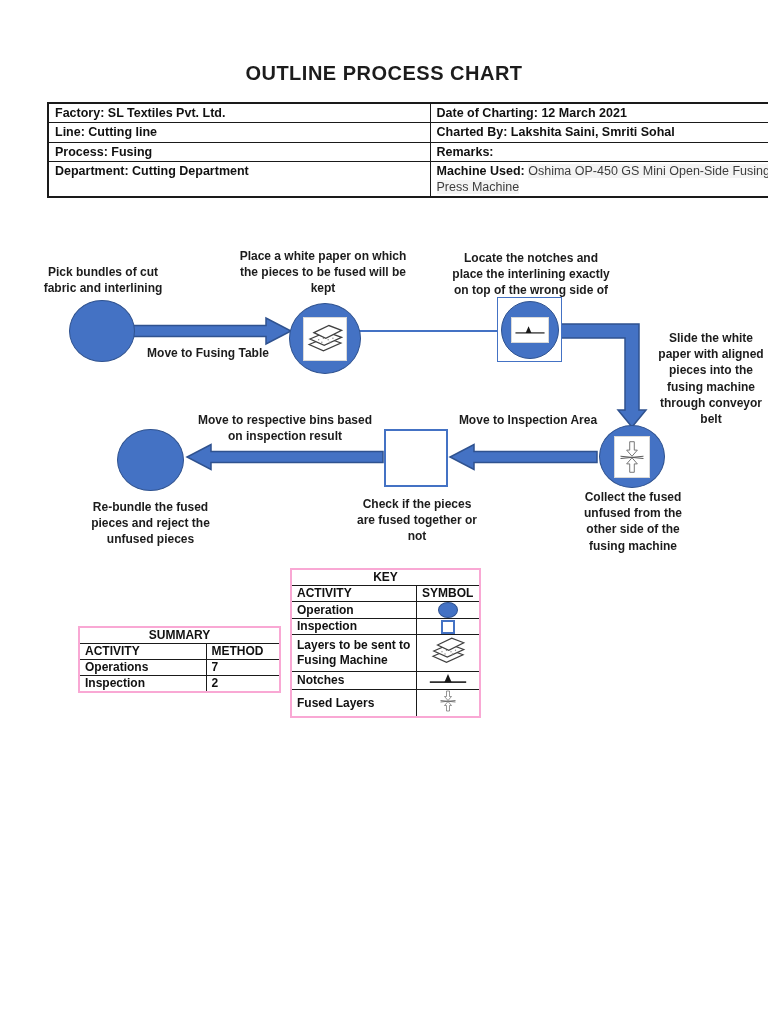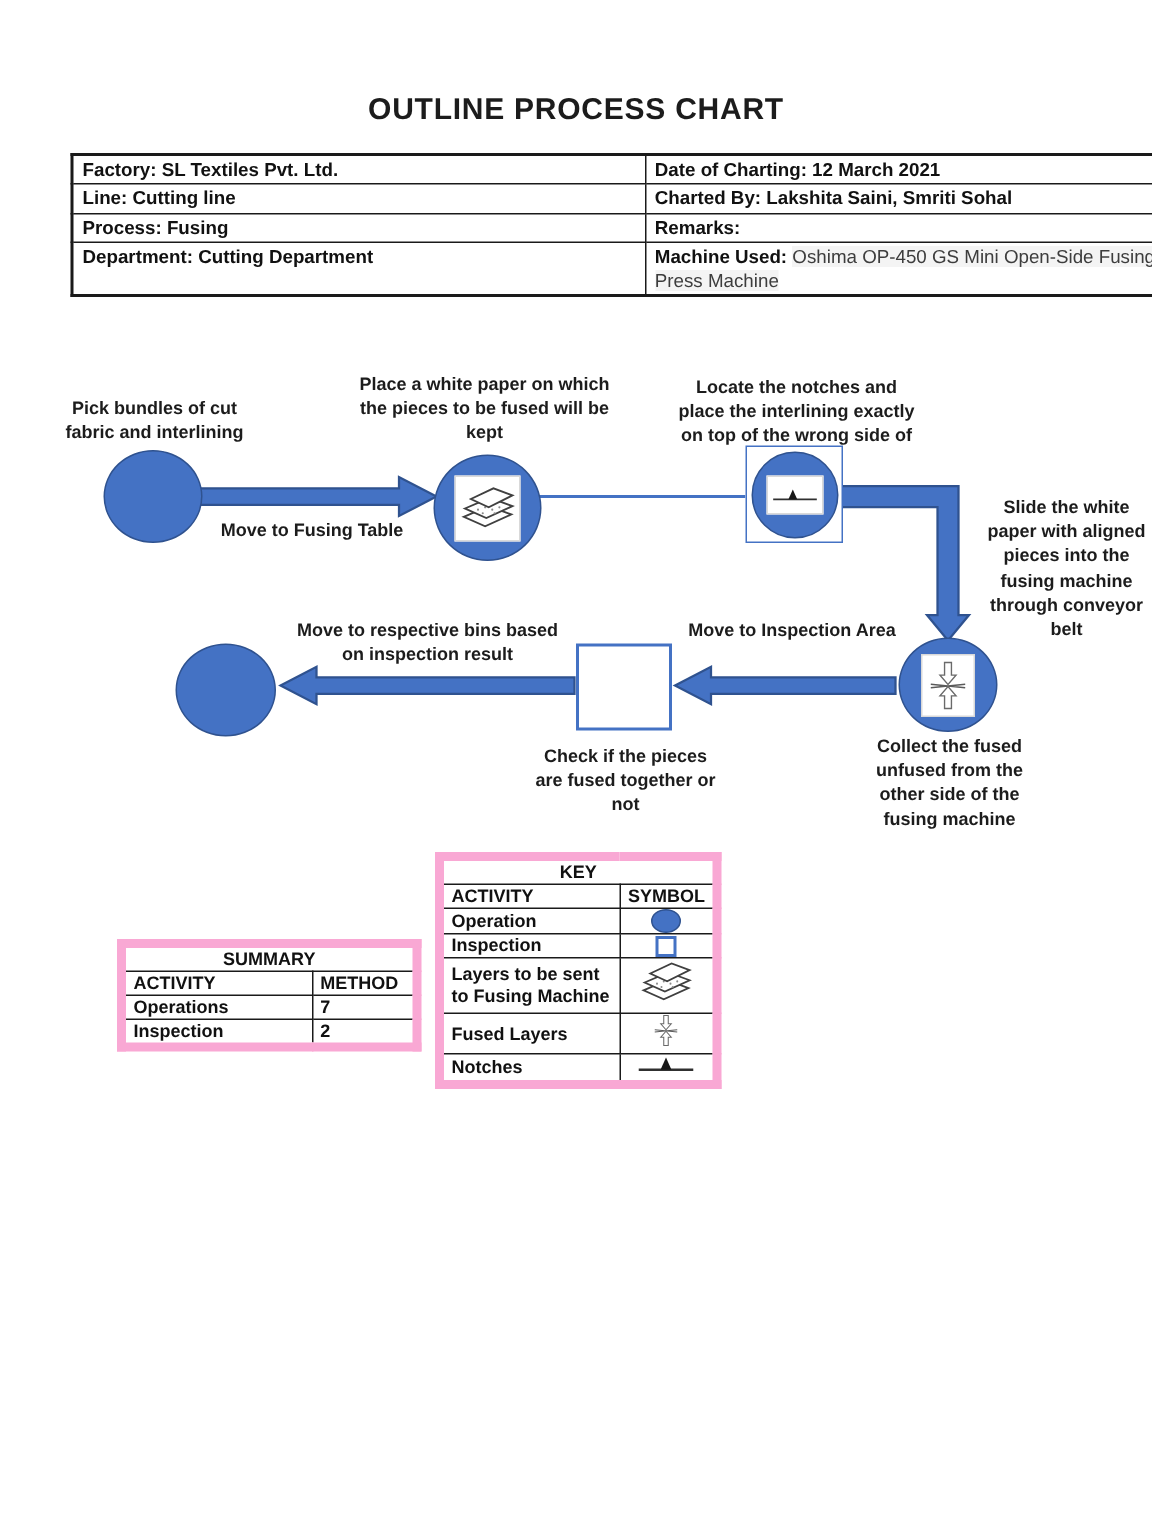--- a/index.html
+++ b/index.html
@@ -44,21 +44,21 @@
     background:#fff; border:1px solid #d9d9d9;
     display:flex; align-items:center; justify-content:center;
   }
   .check-square {
     position:absolute; background:#fff; border:2px solid #4472C4;
   }
 
   
   table.small {
     position:absolute; border-collapse:collapse; font-size:12px; font-weight:bold;
-    border:6px solid #f9a8d4;
+    border:2px solid #f9a8d4;
     padding-left:12px;
   }
   table.small td { border:1.5px solid #1a1a1a; padding:0 5px; line-height:1.25; height:16px; }
   table.small td.center { text-align:center; }
   table.summary { left:78px; top:580px; width:203px;margin-top:46px; }
   table.summary td.c1 { width:127px; }
   table.key { left:290px; top:568px; width:191px; }
   table.key td.c1 { width:125px; }
   table.key td.sym { text-align:center; vertical-align:middle; }
   .op-dot { display:inline-block; width:20px; height:16px; border-radius:50%;
@@ -111,20 +111,21 @@
   </svg>
 
   <div class="flow-label" style="left:42px; top:264px; width:122px;">Pick bundles of cut fabric and interlining</div>
   <div class="flow-label" style="left:239px; top:248px; width:168px;">Place a white paper on which the pieces to be fused will be kept</div>
   <div class="flow-label" style="left:447px; top:250px; width:168px;">Locate the notches and place the interlining exactly on top of the wrong side of the fabric</div>
   <div class="flow-label" style="left:656px; top:330px; width:110px;">Slide the white paper with aligned pieces into the fusing machine through conveyor belt</div>
   <div class="flow-label" style="left:570px; top:489px; width:126px;">Collect the fused unfused from the other side of the fusing machine</div>
   <div class="flow-label" style="left:448px; top:412px; width:160px;">Move to Inspection Area</div>
   <div class="flow-label" style="left:352px; top:496px; width:130px;">Check if the pieces are fused together or not</div>
   <div class="flow-label" style="left:192px; top:412px; width:186px;">Move to respective bins based on inspection result</div>
+  <div class="flow-label" style="left:82px; top:499px; width:137px;">Re-bundle the fused pieces and reject the unfused pieces</div>
   <div class="flow-label" style="left:143px; top:345px; width:130px;">Move to Fusing Table</div>
 
   <div class="circle" style="left:69px; top:300px; width:66px; height:62px;"></div>
 
   <div class="circle" style="left:289px; top:303px; width:72px; height:71px;">
     <div class="iconbox" style="width:44px; height:44px;">
       <svg width="38" height="34" viewBox="0 0 48 42">
         <polygon points="4,28 25,19 44,26 22,36" fill="#fff" stroke="#404040" stroke-width="1.6"></polygon>
         <polygon points="5,21 26,12 45,19 23,29" fill="#fff" stroke="#404040" stroke-width="1.6"></polygon>
         <g fill="#8a8a8a">
@@ -218,34 +219,34 @@
                 <circle cx="28" cy="22" r="0.9"></circle>
             <circle cx="34" cy="20" r="0.9"></circle>
                 <circle cx="20" cy="25" r="0.9"></circle>
                 <circle cx="30" cy="25" r="0.9"></circle>
           </g>
           <polygon points="10,13 29,4 45,10 25,20" fill="#fff" stroke="#404040" stroke-width="1.6"></polygon>
         </svg>
       </td>
     </tr>
     <tr>
+      <td class="c1">Notches</td>
+      <td class="sym">
+        <svg width="40" height="13" viewBox="0 0 44 14">
+          <line x1="2" y1="11" x2="42" y2="11" stroke="#303030" stroke-width="1.8"></line>
+          <polygon points="18,11 22,2 26,11" fill="#181818"></polygon>
+        </svg>
+      </td>
+    </tr>
+    <tr>
       <td class="c1" style="height:22px;">Fused Layers</td>
       <td class="sym">
         <svg width="18" height="22" viewBox="0 0 34 44">
           <path d="M14 2 h6 v11 h4 l-7 8 -7 -8 h4 z" fill="#fff" stroke="#6a6a6a" stroke-width="1.4"></path>
           <path d="M2 21 L32 24 M2 24 L32 21" stroke="#5a5a5a" stroke-width="1.6" fill="none"></path>
           <path d="M14 42 h6 v-11 h4 l-7 -8 -7 8 h4 z" fill="#fff" stroke="#6a6a6a" stroke-width="1.4"></path>
         </svg>
       </td>
     </tr>
-    <tr>
-      <td class="c1">Notches</td>
-      <td class="sym">
-        <svg width="40" height="13" viewBox="0 0 44 14">
-          <line x1="2" y1="11" x2="42" y2="11" stroke="#303030" stroke-width="1.8"></line>
-          <polygon points="18,11 22,2 26,11" fill="#181818"></polygon>
-        </svg>
-      </td>
-    </tr>
   </tbody>
     </table>
 
 </div>
 
 </body></html>

